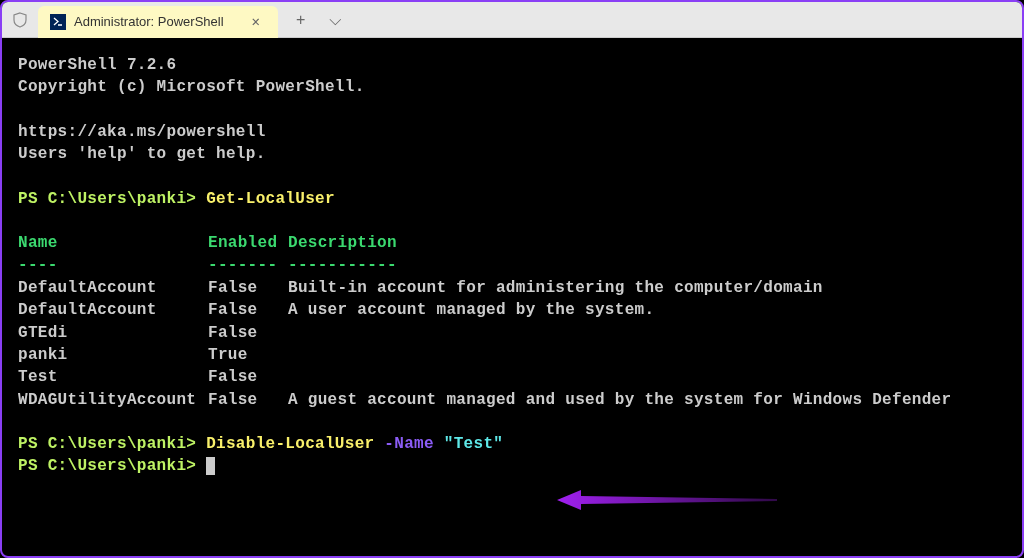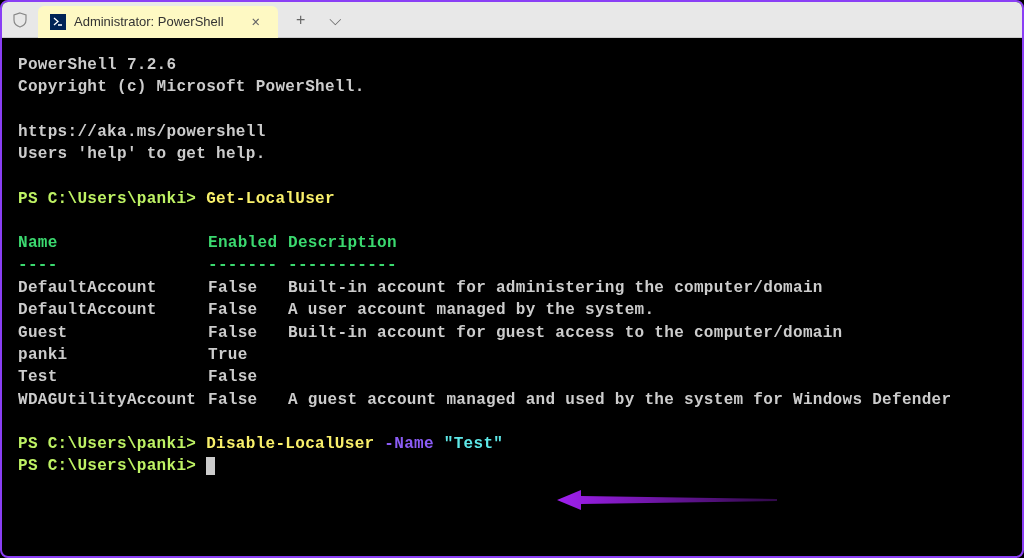--- a/index.html
+++ b/index.html
@@ -134,21 +134,21 @@
   <div class="blank"></div>
   <div class="line">https://aka.ms/powershell</div>
   <div class="line">Users 'help' to get help.</div>
   <div class="blank"></div>
   <div class="line"><span class="prompt-white">PS C:\Users\panki&gt; </span><span class="cmd-yellow">Get-LocalUser</span></div>
   <div class="blank"></div>
   <div class="line header-green"><span style="display:inline-block;width:190px">Name</span><span style="display:inline-block;width:80px">Enabled</span><span>Description</span></div>
   <div class="line header-green"><span style="display:inline-block;width:190px">----</span><span style="display:inline-block;width:80px">-------</span><span>-----------</span></div>
   <div class="line"><span style="display:inline-block;width:190px">DefaultAccount     </span><span style="display:inline-block;width:80px">False  </span><span>Built-in account for administering the computer/domain</span></div>
   <div class="line"><span style="display:inline-block;width:190px">DefaultAccount    </span><span style="display:inline-block;width:80px">False  </span><span>A user account managed by the system.</span></div>
-  <div class="line"><span style="display:inline-block;width:190px">Guest             </span><span style="display:inline-block;width:80px">False  </span><span>Built-in account for guest access to the computer/domain</span></div>
+  <div class="line"><span style="display:inline-block;width:190px">GTEdi             </span><span style="display:inline-block;width:80px">False  </span><span></span></div>
   <div class="line"><span style="display:inline-block;width:190px">panki             </span><span style="display:inline-block;width:80px">True   </span><span></span></div>
   <div class="line"><span style="display:inline-block;width:190px">Test              </span><span style="display:inline-block;width:80px">False  </span><span></span></div>
   <div class="line"><span style="display:inline-block;width:190px">WDAGUtilityAccount</span><span style="display:inline-block;width:80px">False  </span><span>A guest account managed and used by the system for Windows Defender</span></div>
   <div class="blank"></div>
   <div class="line"><span class="prompt-white">PS C:\Users\panki&gt; </span><span class="cmd-yellow">Disable-LocalUser</span><span class="param-gray"> -Name </span><span class="string-cyan">"Test"</span></div>
   <div class="line"><span class="prompt-white">PS C:\Users\panki&gt; </span><span class="cursor-block"></span></div>
 </div>
 
 <svg class="arrow-annotation" width="230" height="24" viewBox="0 0 230 24">
   <defs>

